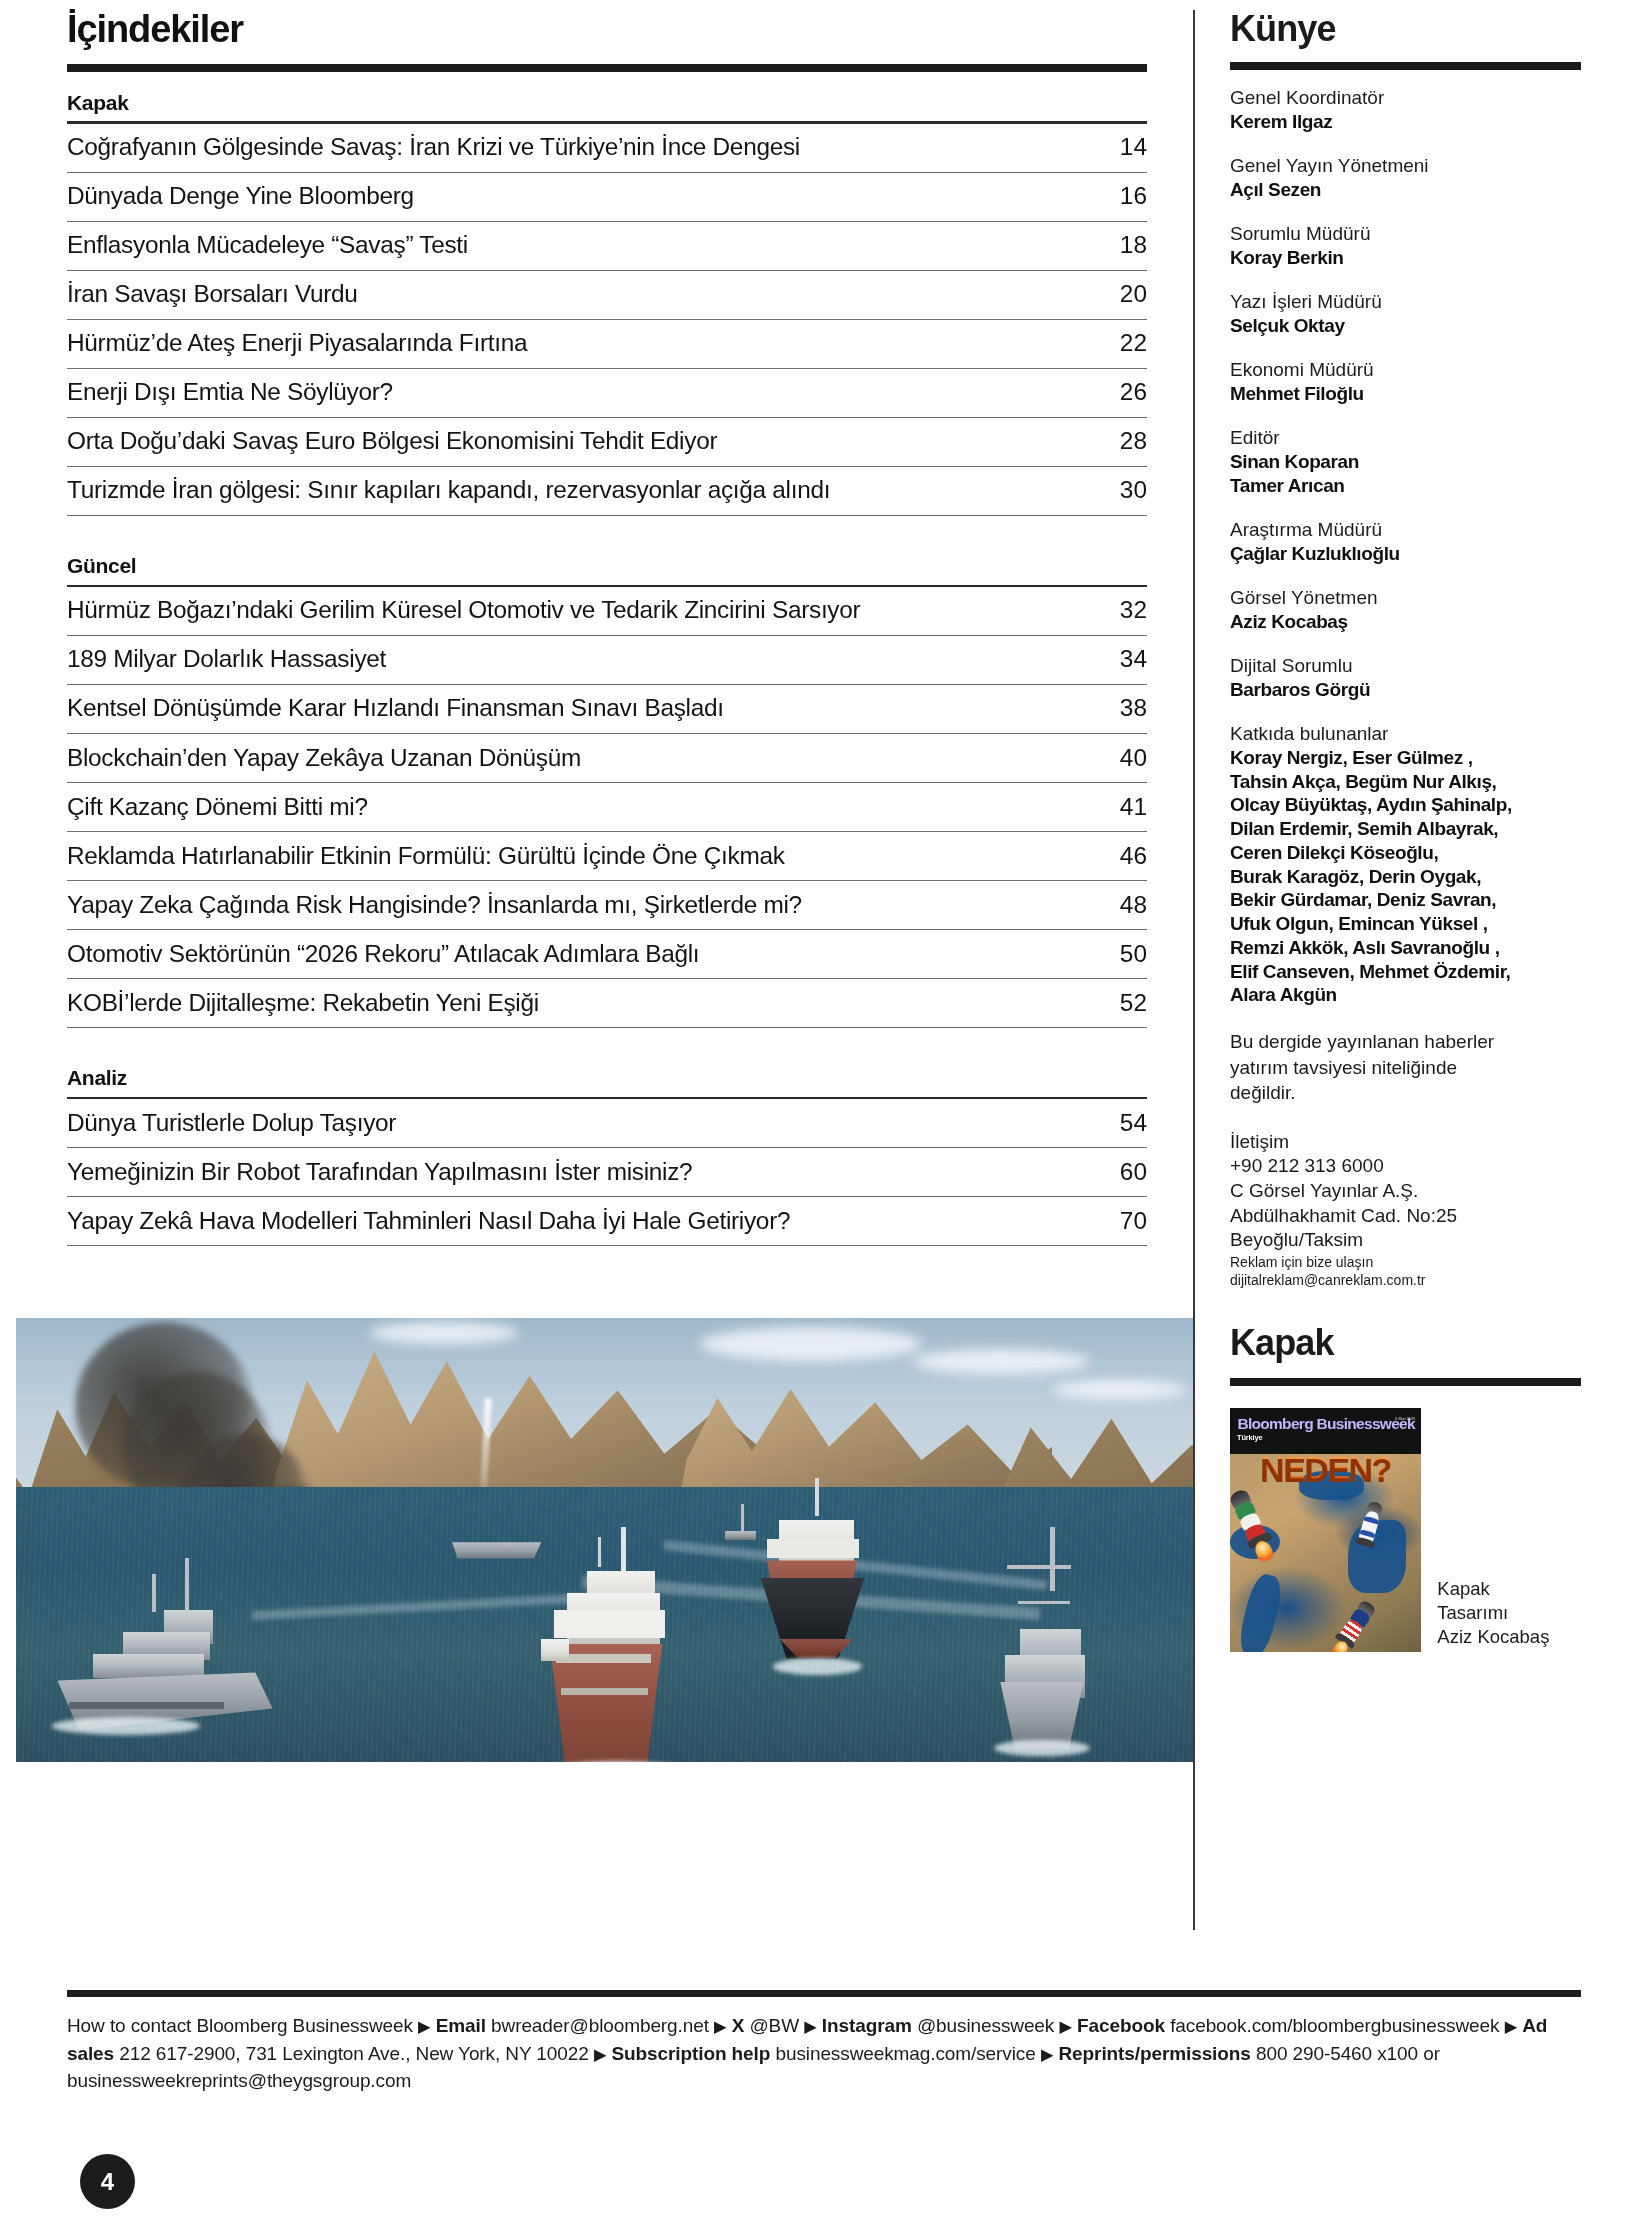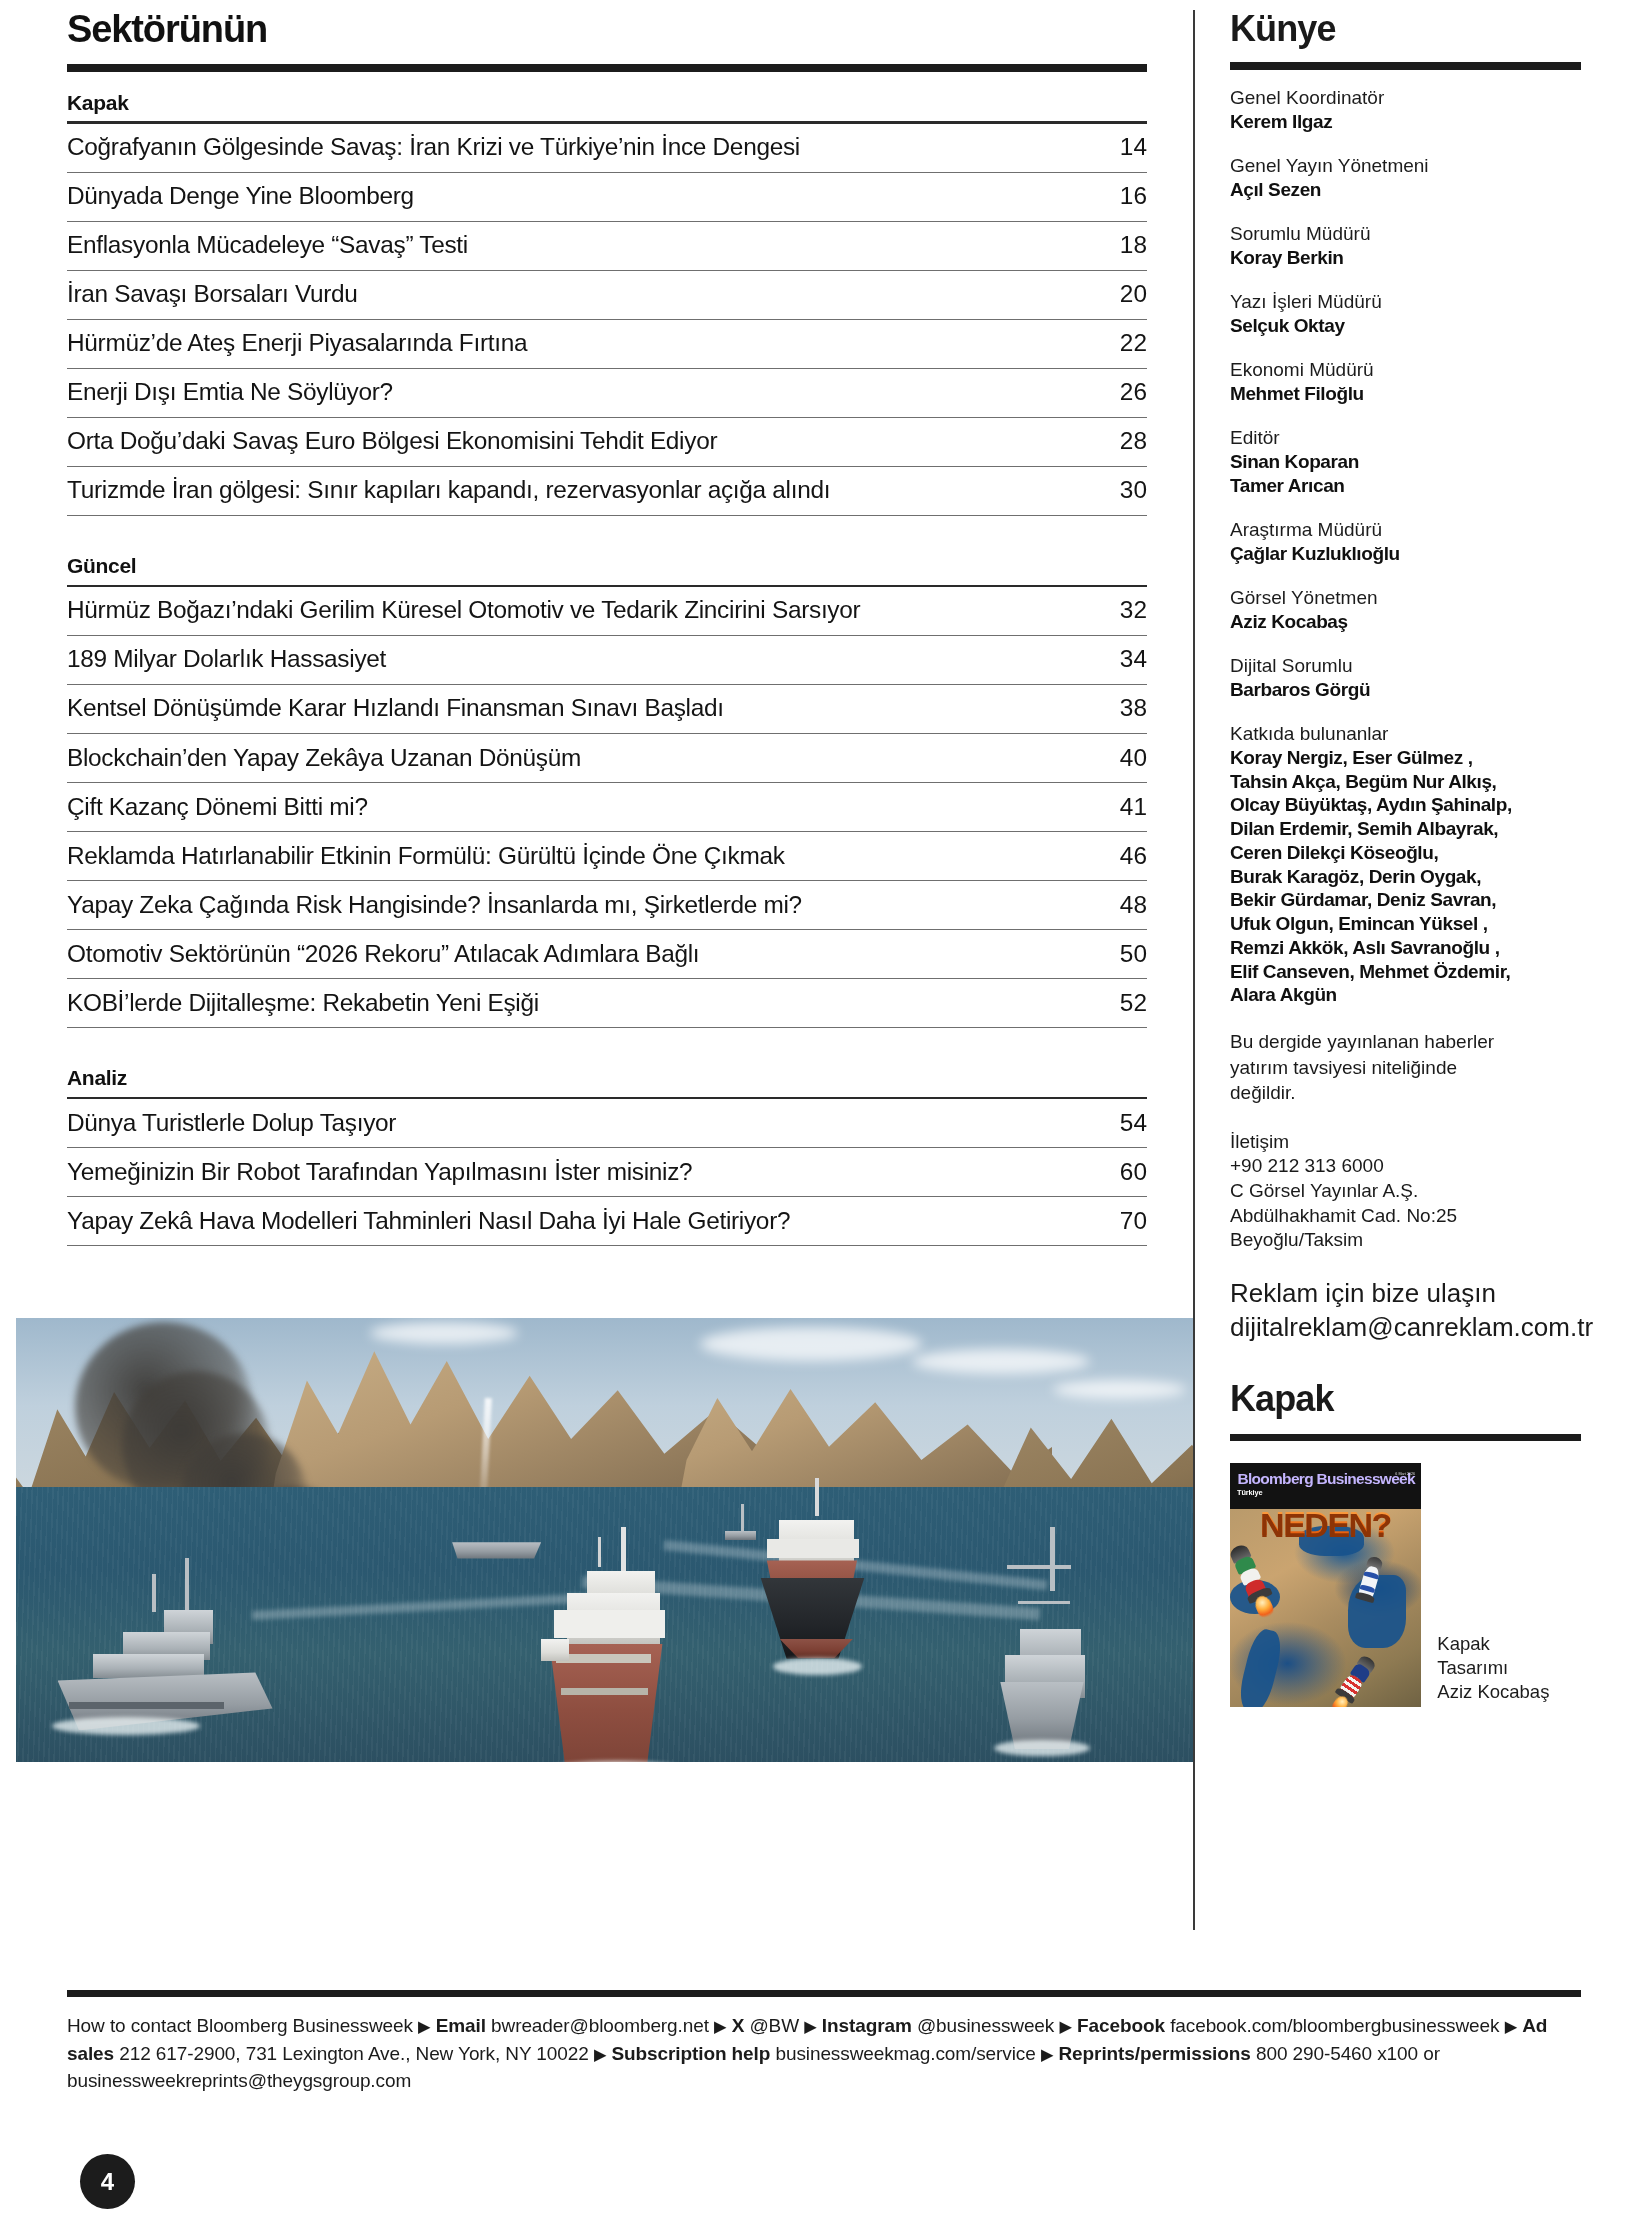--- a/index.html
+++ b/index.html
@@ -270,23 +270,22 @@
     font-size: 19px;
     line-height: 1.34;
     margin-top: 22px;
   }
   .contact-block {
     font-size: 19px;
     line-height: 1.30;
     margin-top: 24px;
   }
   .adv-block {
-    font-size: 26px;
+    font-size: 14px;
     line-height: 1.30;
-    margin-top: 24px;
   }
 
   .kapak-title {
     font-size: 36px;
     font-weight: 700;
     letter-spacing: -0.9px;
     margin-top: 33px;
   }
   .kapak-rule {
     height: 7.4px;
@@ -366,21 +365,21 @@
     color: #1c1c1c;
     padding-bottom: 3px;
   }
 </style>
 </head>
 <body>
 
 <div class="page">
 
   <div class="left-col">
-    <div class="toc-title">Sektörünün</div>
+    <div class="toc-title">İçindekiler</div>
     <div class="rule-thick"></div>
     <div id="toc-sections">
         <div class="section-label">Kapak</div>
         <div class="rule-thin"></div>
         <div class="toc-row">
           <span class="entry">Coğrafyanın Gölgesinde Savaş: İran Krizi ve Türkiye’nin İnce Dengesi</span>
           <span class="pg">14</span>
         </div>
         <div class="toc-row">
           <span class="entry">Dünyada Denge Yine Bloomberg</span>

